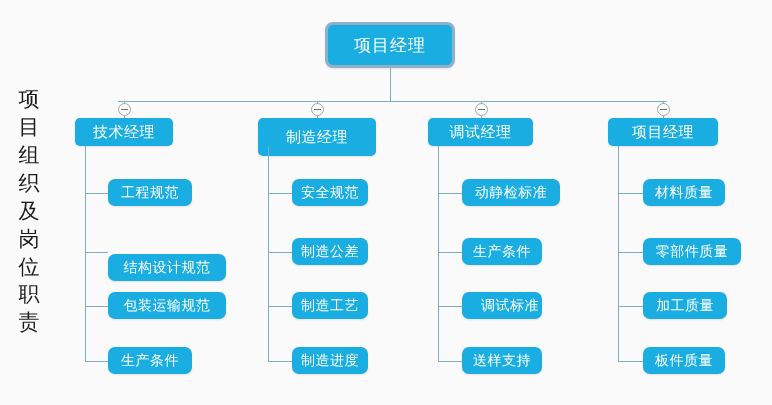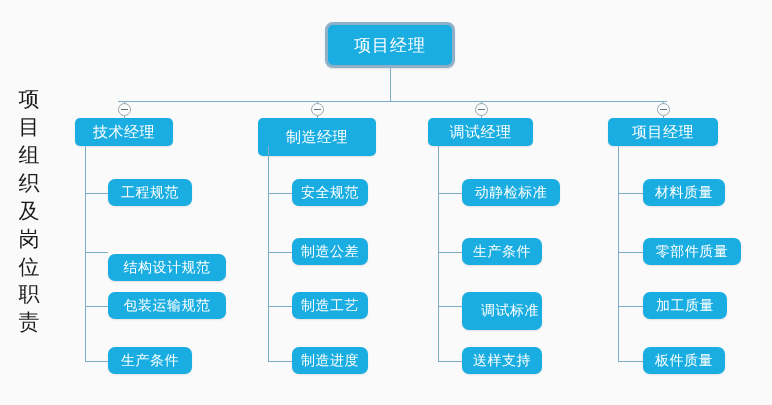--- a/index.html
+++ b/index.html
@@ -180,21 +180,21 @@
       <div class="line vline" style="left: 438px; top: 146px; height: 214.5px;"></div>
       <div class="line hline" style="left: 438px; top: 192.5px; width: 24px;"></div>
       <div class="node node-leaf" style="left: 462px; top: 179px; width: 98px; height: 27px;">
         <span>动静检标准</span>
       </div>
       <div class="line hline" style="left: 438px; top: 251.5px; width: 24px;"></div>
       <div class="node node-leaf" style="left: 462px; top: 238px; width: 80px; height: 27px;">
         <span>生产条件</span>
       </div>
       <div class="line hline" style="left: 438px; top: 305.5px; width: 24px;"></div>
-      <div class="node node-leaf" style="left: 462px; top: 292px; width: 80px; height: 38px; padding-left: 16px;">
+      <div class="node node-leaf" style="left: 462px; top: 292px; width: 80px; height: 27px; padding-left: 16px;">
         <span>调试标准</span>
       </div>
       <div class="line hline" style="left: 438px; top: 360.5px; width: 24px;"></div>
       <div class="node node-leaf" style="left: 462px; top: 347px; width: 80px; height: 27px;">
         <span>送样支持</span>
       </div>
       <div class="line vline" style="left: 663px; top: 101px; height: 3px;"></div>
       <div class="toggle" style="left: 657px; top: 103px;"></div>
       <div class="line vline" style="left: 663px; top: 116px; height: 2px;"></div>
       <div class="node node-mgr" style="left: 608px; top: 118px; width: 110px; height: 28px;">

